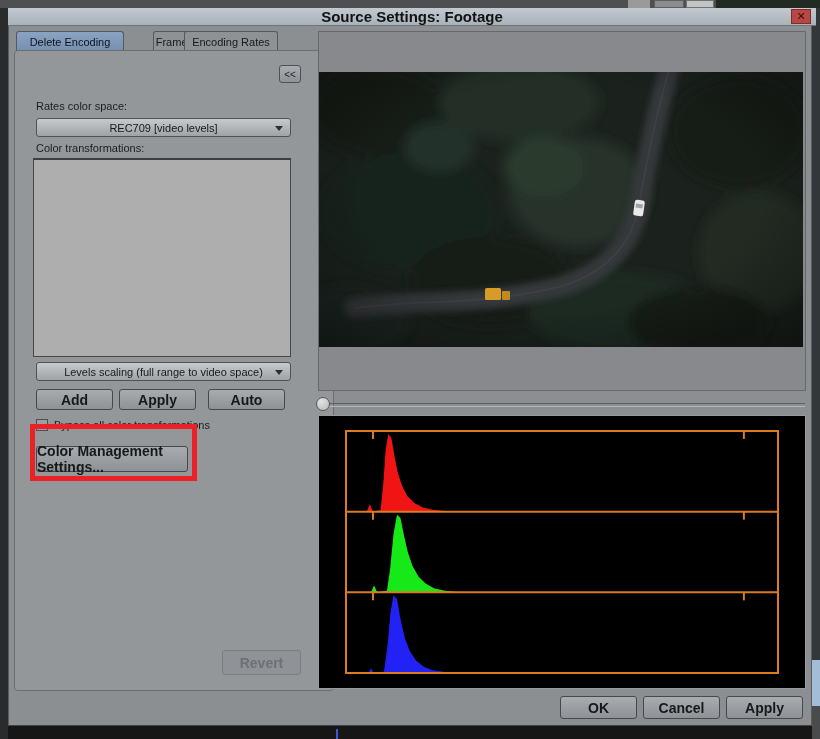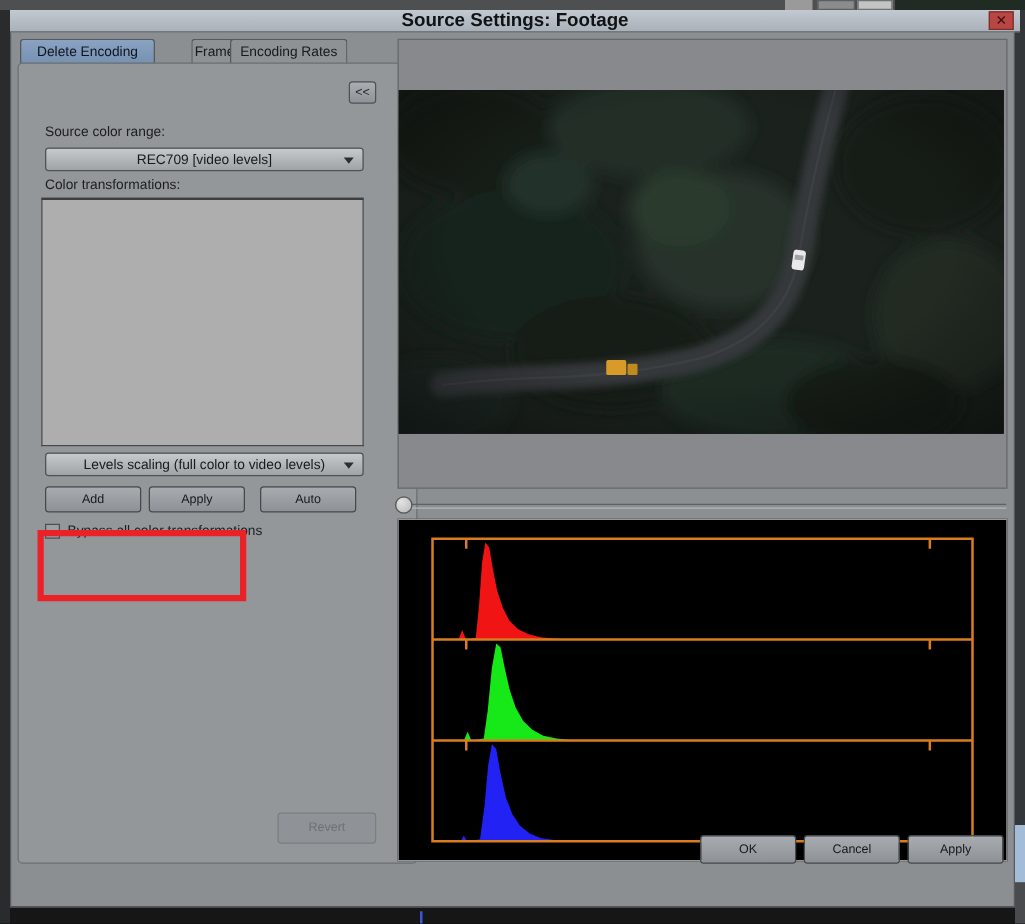--- a/index.html
+++ b/index.html
@@ -41,39 +41,39 @@
     box-sizing:border-box;display:flex;align-items:center;justify-content:center;color:#1c1e20;}
   .lbl{font-size:11px;color:#1b1d1f;}
   .dd{background:linear-gradient(#c6cacd,#9fa3a7);border:1px solid #505356;
     border-radius:3px;box-sizing:border-box;font-size:11px;color:#17191c;
     display:flex;align-items:center;justify-content:center;height:19px;}
   .dd .arrow{position:absolute;right:7px;top:7px;width:0;height:0;
     border-left:4px solid transparent;border-right:4px solid transparent;border-top:5px solid #2c2f32;}
   .listbox{left:33px;top:158px;width:258px;height:199px;background:#aeaeae;
     border:1px solid #46494c;border-top:2px solid #3c3f42;box-sizing:border-box;}
   .btn{background:linear-gradient(#a8acb0,#8e9296);border:1px solid #45484c;
-    border-radius:3px;box-sizing:border-box;font-size:10px;color:#16181b;
-    display:flex;align-items:center;justify-content:center;height:21px;}
+    border-radius:3px;box-sizing:border-box;font-size:14px;color:#16181b;
+    display:flex;align-items:center;justify-content:center;height:21px;font-weight:bold;}
   .btn.disabled{background:#8f9296;border:1px solid #7b7e81;color:#6e7174;}
   .checkbox{left:36px;top:419px;width:12px;height:12px;background:#9aa0a4;
     border:1px solid #4c4f52;box-sizing:border-box;}
   .annotation{left:30px;top:424px;width:167px;height:57px;border:5px solid #ea2228;
     box-sizing:border-box;z-index:30;}
   
   .video-panel{left:318px;top:31px;width:488px;height:360px;background:#87898c;
     border:1px solid #66686b;box-sizing:border-box;}
   .video-frame{left:319px;top:72px;width:484px;height:275px;background:#000;}
   .slider-track{left:318px;top:403px;width:487px;height:2px;
     border-top:1px solid #5e6163;border-bottom:1px solid #b5b7b9;}
   .slider-thumb{left:316px;top:397px;width:14px;height:14px;border-radius:50%;
     background:radial-gradient(circle at 35% 30%,#e3e3e3,#b7b7b7);border:1px solid #55585a;box-sizing:border-box;}
   .hist-panel{left:318px;top:415px;width:488px;height:274px;background:#000;
     border:1px solid #97999b;box-sizing:border-box;}
   
-  .footer-btn{top:668px;width:77px;height:23px;}
+  .footer-btn{top:696px;width:77px;height:23px;}
 </style>
 </head>
 <body>
 
 <div id="screen">
 
   <div class="abs bg-top"></div>
   <div class="abs bg-top-block1"></div>
   <div class="abs bg-top-block2"></div>
   <div class="abs bg-top-block3"></div>
@@ -101,47 +101,50 @@
   </div>
   <div class="abs tab" style="left:184px;width:94px;">
     <span>Encoding Rates</span>
   </div>
 
   <div class="abs group-box"></div>
   <div class="abs collapse-btn">
     <span>&lt;&lt;</span>
   </div>
 
-  <div class="abs lbl" style="left:36px;top:100px;">Source color range:</div>
+  <div class="abs lbl" style="left:36px;top:100px;">Rates color space:</div>
   <div class="abs dd" style="left:36px;top:118px;width:255px;">
     <span>REC709 [video levels]</span>
     <span class="arrow"></span>
   </div>
 
   <div class="abs lbl" style="left:36px;top:142px;">Color transformations:</div>
   <div class="abs listbox"></div>
 
   <div class="abs dd" style="left:36px;top:362px;width:255px;">
-    <span>Levels scaling (full color to video levels)</span>
+    <span>Levels scaling (full range to video space)</span>
     <span class="arrow"></span>
   </div>
 
   <div class="abs btn" style="left:36px;top:389px;width:77px;">
     <span>Add</span>
   </div>
   <div class="abs btn" style="left:119px;top:389px;width:77px;">
     <span>Apply</span>
   </div>
   <div class="abs btn" style="left:208px;top:389px;width:77px;">
     <span>Auto</span>
   </div>
 
   <div class="abs checkbox"></div>
   <div class="abs lbl" style="left:54px;top:419px;">Bypass all color transformations</div>
 
+  <div class="abs btn" style="left:36px;top:446px;width:152px;height:26px;z-index:20;">
+    <span>Color Management Settings...</span>
+  </div>
   <div class="abs annotation"></div>
 
   <div class="abs btn disabled" style="left:222px;top:650px;width:79px;height:25px;">
     <span>Revert</span>
   </div>
 
   <div class="abs video-panel"></div>
   <div class="abs video-frame">
     <svg width="484" height="275" viewBox="0 0 484 275" style="display:block">
       <defs>

